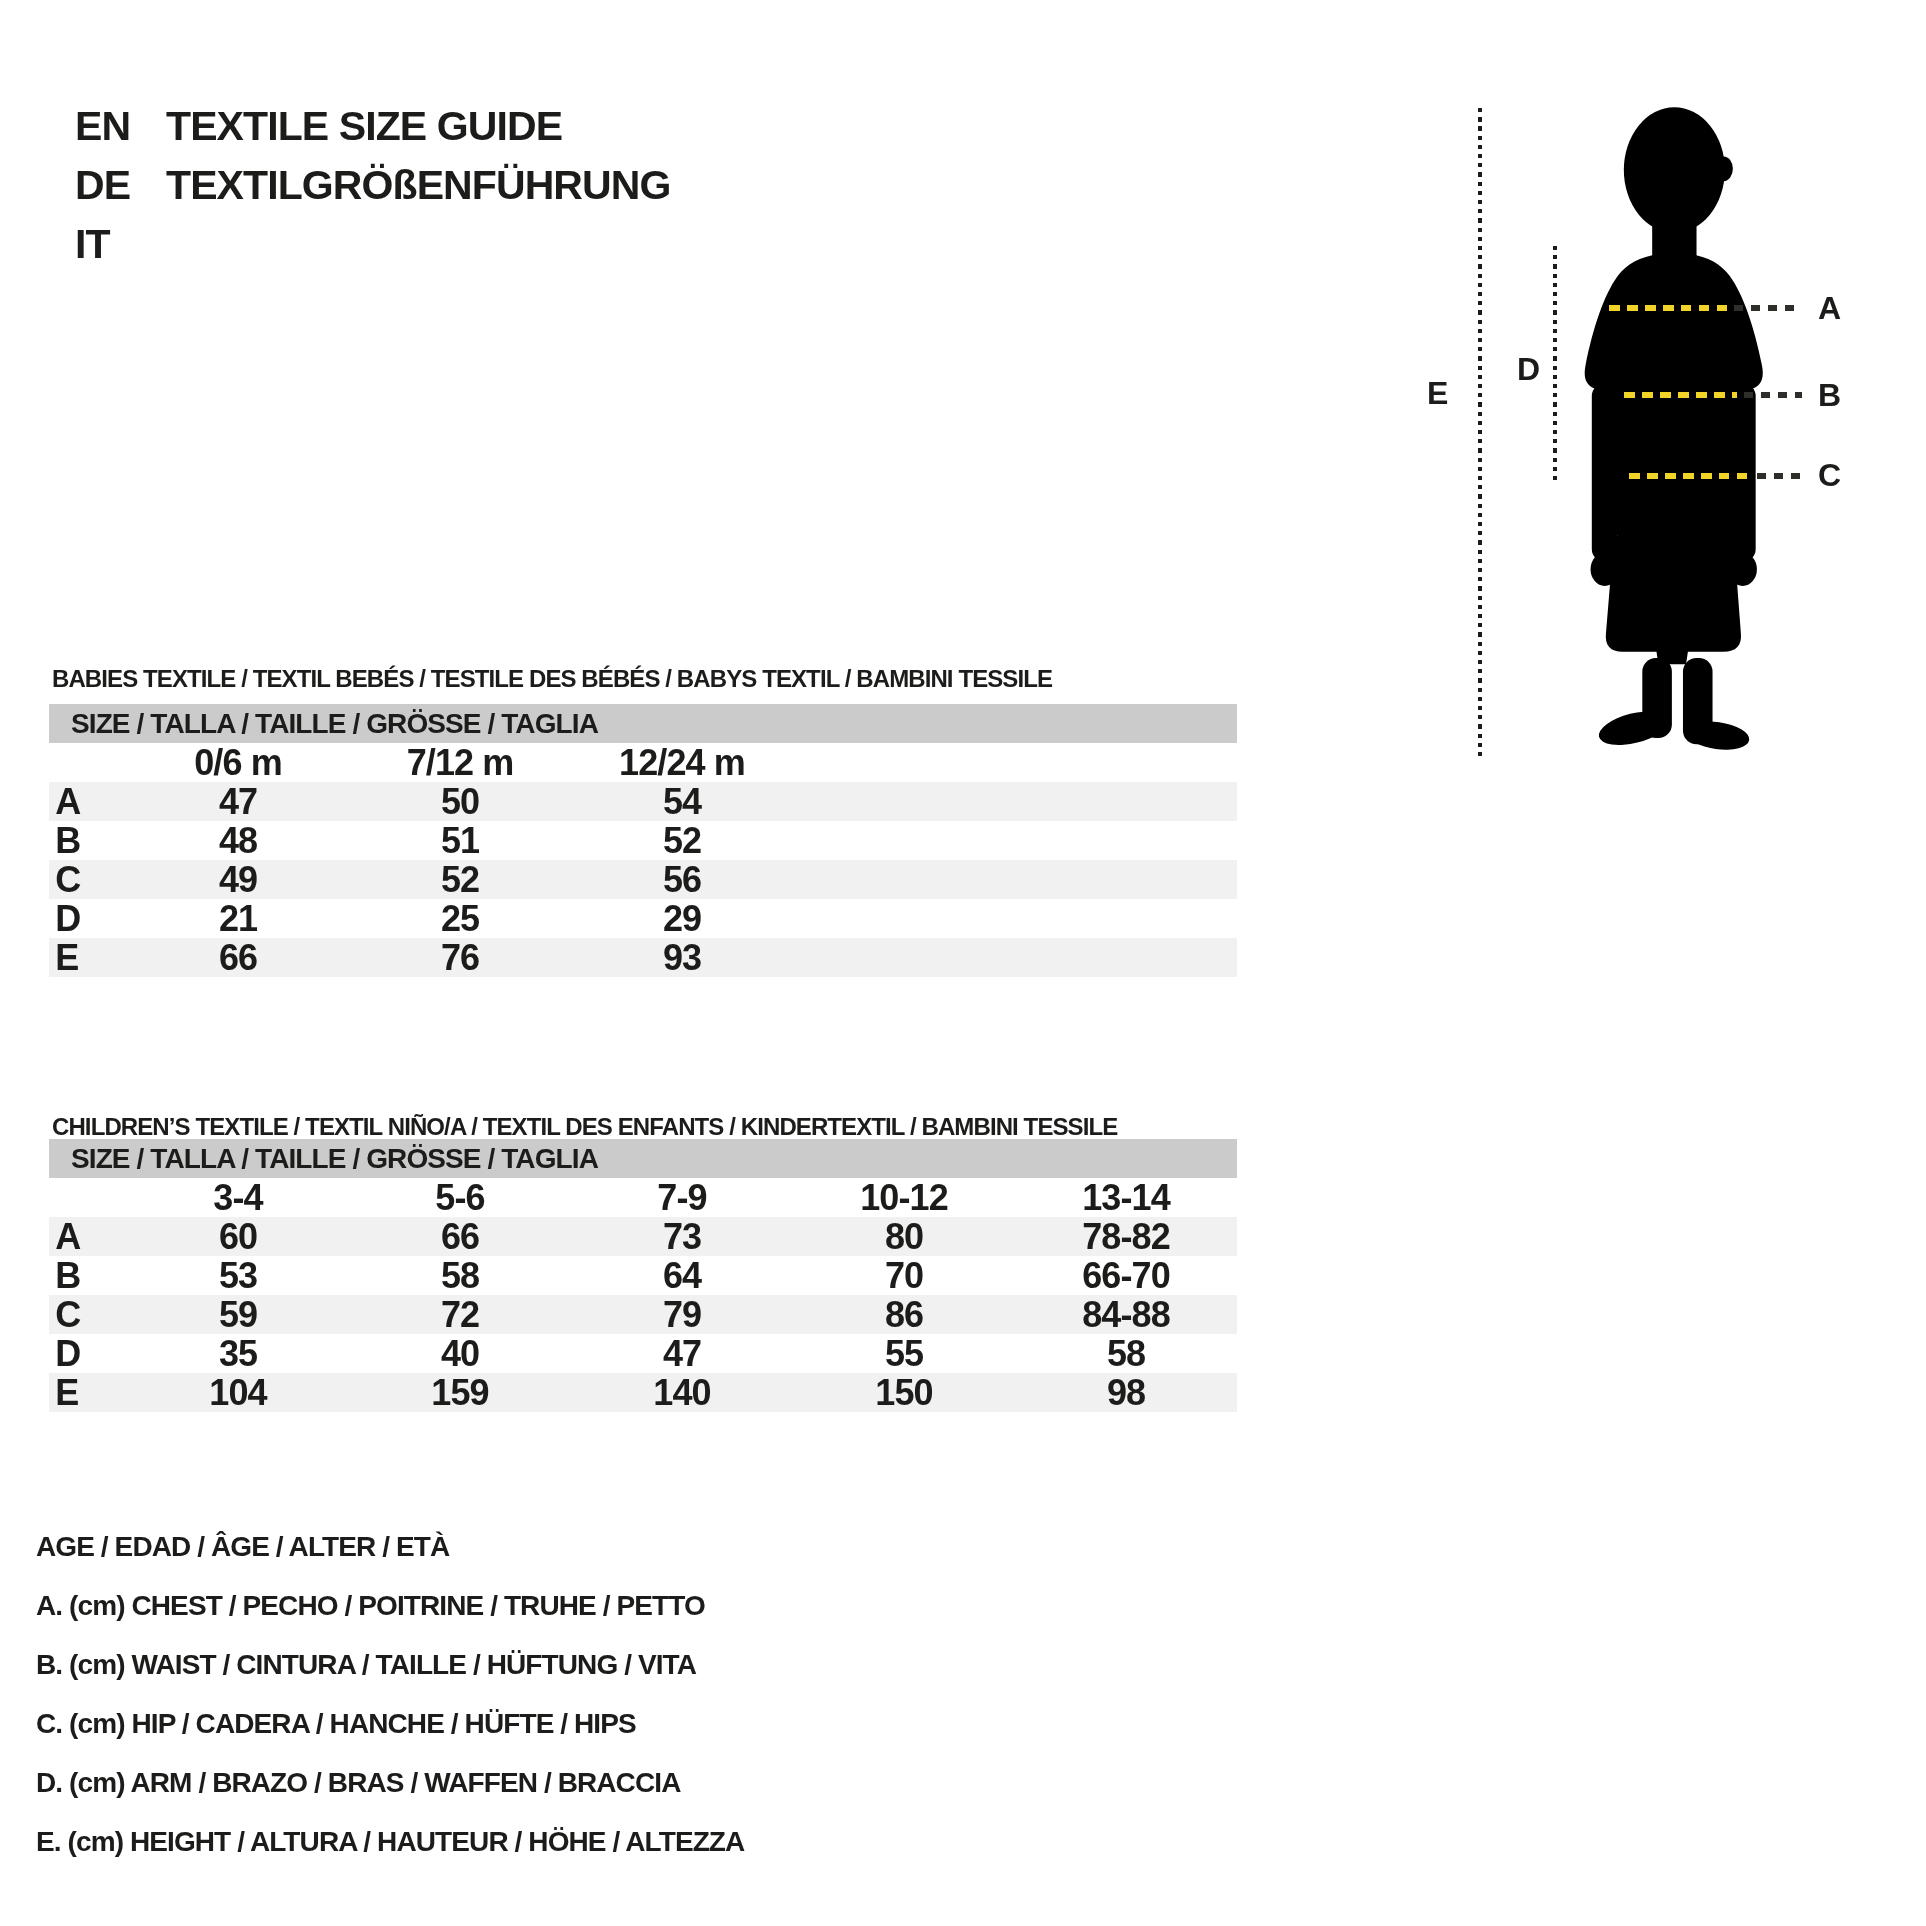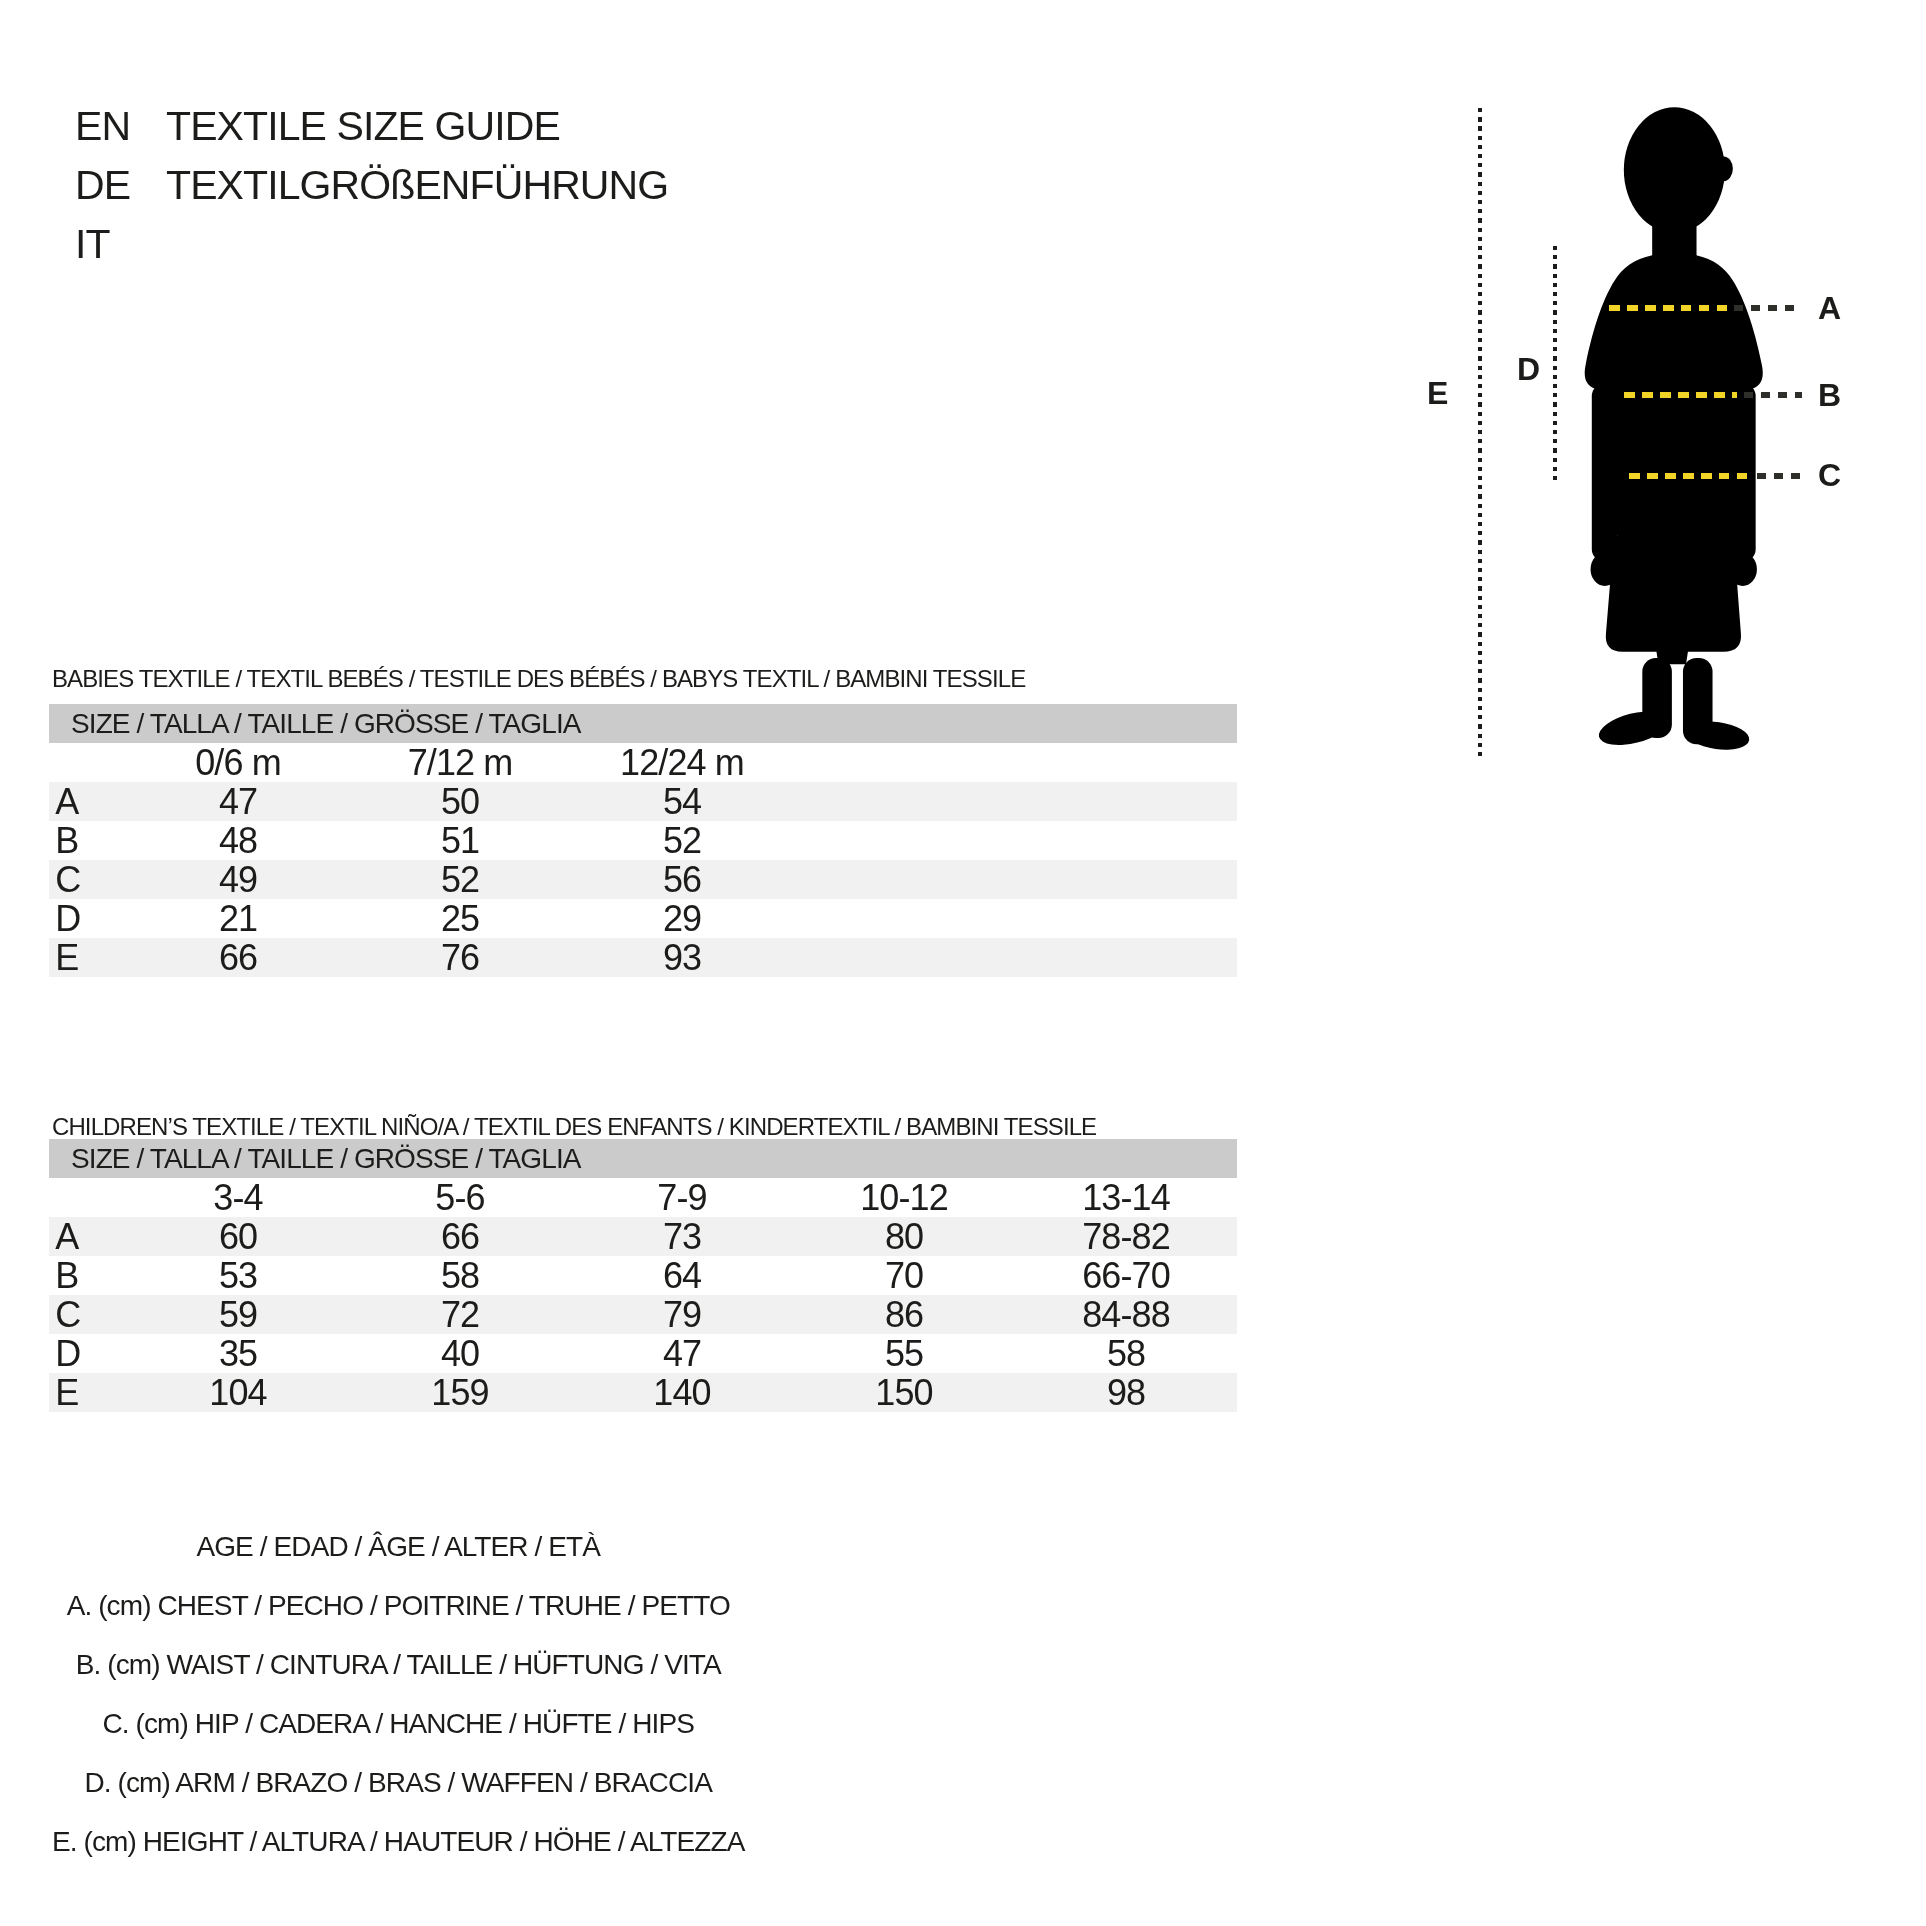--- a/index.html
+++ b/index.html
@@ -1,37 +1,37 @@
 <!DOCTYPE html>
 <html style="font-size:10px"><head>
 <meta charset="utf-8">
 <style>
   html,body{margin:0;padding:0;background:#ffffff;}
   #canvas{
     position:relative;width:1926px;height:1926px;background:#ffffff;
     font-family:"Liberation Sans",sans-serif;color:#1c1c1a;overflow:hidden;
   }
   .abs{position:absolute;}
-  .cond{letter-spacing:-0.9px;font-weight:400;}
+  .cond{letter-spacing:-0.9px;font-weight:700;}
 
   
   #langs{left:75px;top:97px;}
   .lang-row{display:flex;height:59px;align-items:center;font-size:41px;}
   .lang-code{width:91px;}
   
   .section-title{left:52px;font-size:24px;line-height:36px;white-space:nowrap;}
   
   .size-table{left:49px;width:1188px;}
   .size-bar{height:39px;background:#cbcbcb;font-size:28px;line-height:39px;padding-left:22px;white-space:nowrap;}
   .trow{display:flex;height:39px;align-items:center;font-size:36px;}
   .trow.shade{background:#f1f1f1;}
   .tlabel{width:78px;padding-left:6.2px;box-sizing:border-box;}
   .tcell{width:222px;text-align:center;}
   
-  #legend{left:52px;top:1517px;text-align:center;}
+  #legend{left:36px;top:1517px;}
   .legend-line{height:59px;line-height:59px;font-size:28px;white-space:nowrap;}
   
   .vdot{width:4.3px;background-image:repeating-linear-gradient(180deg,#1c1c1a 0 4.3px,transparent 4.3px 9.2px);}
   .ydash{height:6.2px;background-image:repeating-linear-gradient(90deg,#f2d327 0 10.5px,transparent 10.5px 18px);}
   .kdash{height:6.2px;background-image:repeating-linear-gradient(90deg,#2e2e2b 0 9.2px,transparent 9.2px 17px);}
   .callout{font-size:32px;font-weight:700;letter-spacing:0;}
 </style>
 </head>
 <body>
 

